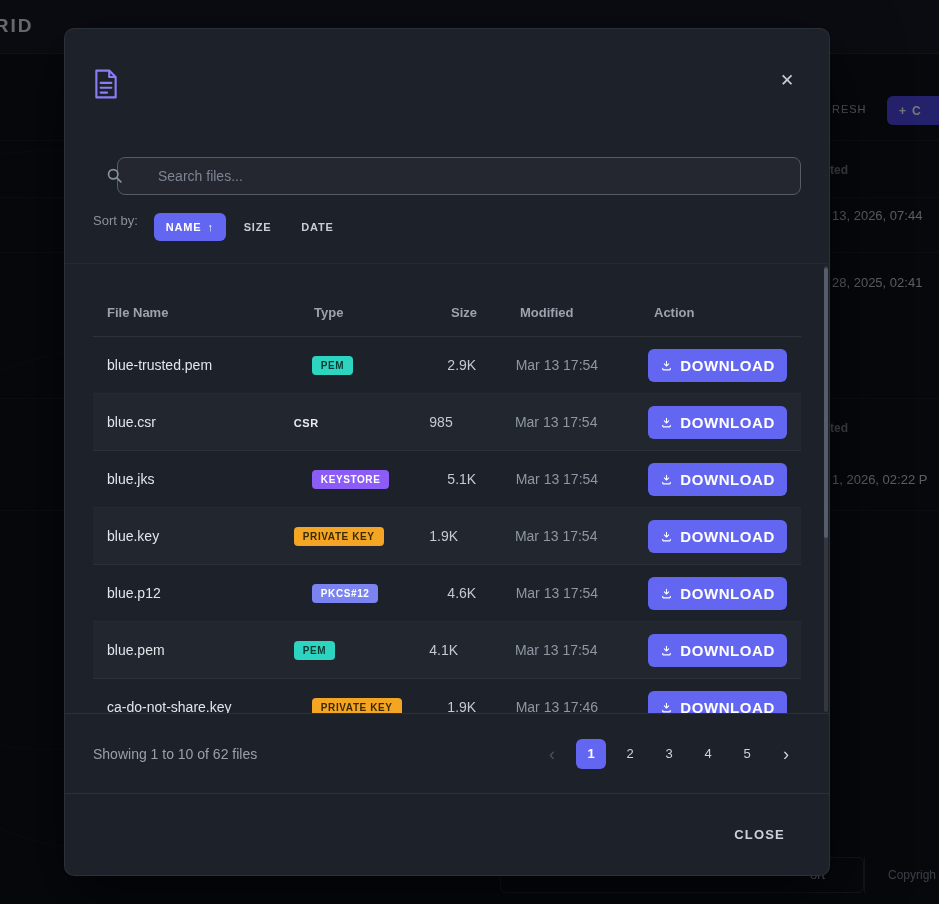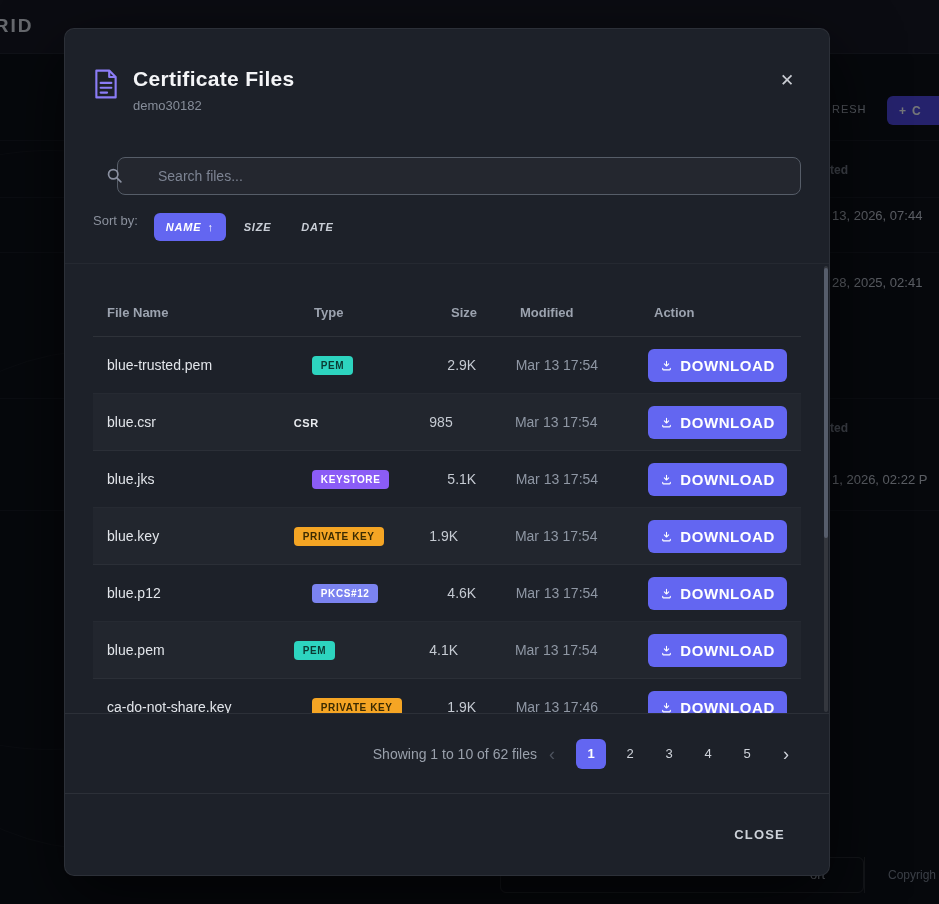--- a/index.html
+++ b/index.html
@@ -74,21 +74,21 @@
   }
   .search-input::placeholder { color: #7d8493; }
   .search-icon { position: absolute; left: 13px; top: 10px; width: 17px; height: 17px; }
 
   .sort-row { margin: 18px 28px 0; height: 30px; display: flex; align-items: flex-start; gap: 16px; }
   .sort-label { font-size: 13px; color: #8b919d; }
   .sort-btn {
     background: transparent; border: none; color: #c9ced6;
     font-family: "Liberation Sans", sans-serif;
     font-size: 11px; font-weight: bold; letter-spacing: 0.8px;
-    padding: 8px 12px; border-radius: 6px; cursor: pointer; font-style: italic;
+    padding: 8px 12px; border-radius: 6px; cursor: pointer;
   }
   .sort-btn.active { background: var(--accent); color: #ffffff; }
   .sort-arrow { margin-left: 6px; font-size: 11px; }
 
   .table-region {
     position: relative; margin-top: 20px; height: 450px; overflow: hidden;
     border-top: 1px solid rgba(255,255,255,0.04);
   }
   .table-inner { margin: 0 28px; }
   .thead {
@@ -126,21 +126,21 @@
     position: absolute; right: 1px; top: 2px; width: 4px; height: 446px;
     background: rgba(255,255,255,0.10); border-radius: 2px;
   }
   .scrollbar-thumb {
     position: absolute; right: 1px; top: 4px; width: 4px; height: 270px;
     background: #565d6b; border-radius: 2px;
   }
 
   .footer-bar {
     height: 80px; border-top: 1px solid rgba(255,255,255,0.07);
-    display: flex; align-items: center; justify-content: flex-end;
+    display: flex; align-items: center; justify-content: space-between;
     padding: 0 28px;
   }
   .showing { font-size: 14px; color: #99a0ab; }
   .pagination { display: flex; align-items: center; gap: 9px; }
   .page-btn, .pg-chevron {
     width: 30px; height: 30px; border: none; border-radius: 6px;
     background: transparent; color: #cfd3da; font-size: 13px;
     font-family: "Liberation Sans", sans-serif; cursor: pointer;
   }
   .page-btn.active { background: var(--accent); color: #ffffff; font-weight: bold; }
@@ -193,24 +193,20 @@
 <div class="backdrop"></div>
 
 <div class="modal">
 
   <div class="modal-header">
     <svg class="doc-icon" viewBox="0 0 24 28">
       <path d="M3 1.5h12l6 6v19H3z" fill="none" stroke="#8b7cf6" stroke-width="2" stroke-linejoin="round"></path>
       <path d="M15 1.5v6h6" fill="none" stroke="#8b7cf6" stroke-width="2" stroke-linejoin="round"></path>
       <path d="M7 13h10M7 17.5h10M7 22h6" stroke="#8b7cf6" stroke-width="2" stroke-linecap="round"></path>
     </svg>
-    <div class="title-block">
-      <div class="modal-title">Certificate Files</div>
-      <div class="modal-subtitle">demo30182</div>
-    </div>
     <button class="close-x">✕</button>
   </div>
 
   <div class="search-wrap">
     <svg class="search-icon" viewBox="0 0 20 20">
       <circle cx="8.5" cy="8.5" r="5.5" fill="none" stroke="#8a90a0" stroke-width="2"></circle>
       <path d="M13 13l4.5 4.5" stroke="#8a90a0" stroke-width="2" stroke-linecap="round"></path>
     </svg>
     <input class="search-input" type="text" placeholder="Search files..." style="">
   </div>

